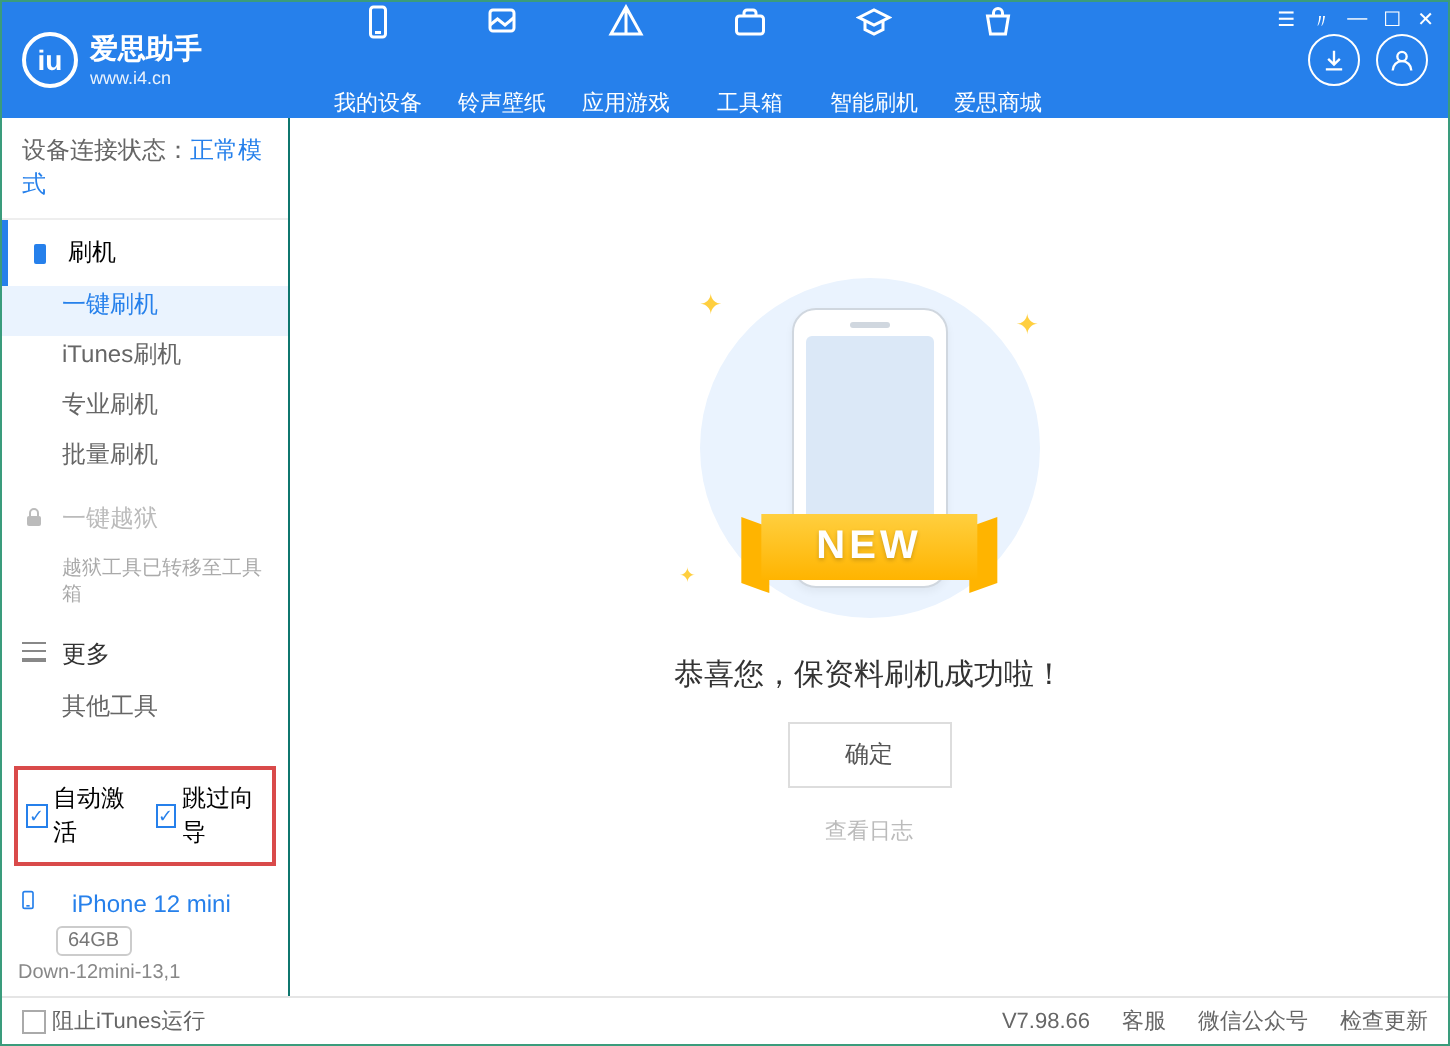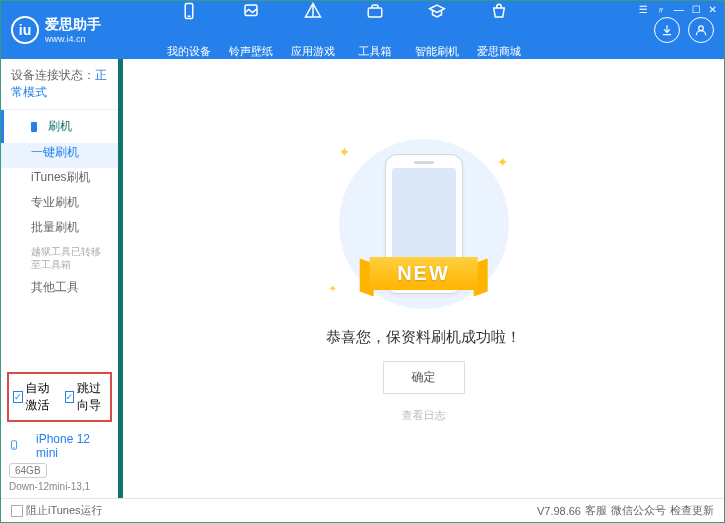--- a/index.html
+++ b/index.html
@@ -14,54 +14,54 @@
 .nav-item { width: 62px; display: flex; flex-direction: column; align-items: center; justify-content: space-between; cursor: pointer; font-size: 11px; gap: 3px; }
 .nav-item.active { background: #1a6fd8; }
 .nav-icon { width: 20px; height: 20px; display: flex; align-items: center; justify-content: center; }
 .nav-icon svg { width: 18px; height: 18px; fill: #fff; stroke: #fff; }
 .header-right { display: flex; align-items: center; gap: 8px; }
 .win-controls { position: absolute; top: 4px; right: 8px; display: flex; gap: 8px; font-size: 10px; color: #fff; }
 .win-controls span { cursor: pointer; }
 .circ-btn { width: 26px; height: 26px; border: 1.5px solid #fff; border-radius: 50%; display: flex; align-items: center; justify-content: center; cursor: pointer; }
 .circ-btn svg { width: 14px; height: 14px; fill: none; stroke: #fff; stroke-width: 2; }
 .body { display: flex; height: calc(100% - 58px - 24px); }
-.sidebar { width: 122px; border-right: 5px solid #0f766e; display: flex; flex-direction: column; font-size: 12px; }
+.sidebar { width: 144px; border-right: 1px solid #0f766e; display: flex; flex-direction: column; font-size: 12px; }
 .status-bar { padding: 8px 10px; color: #666; border-bottom: 1px solid #eee; }
 .status-bar .mode { color: #2680eb; }
 .side-scroll { flex: 1; overflow: hidden; }
 .side-head { display: flex; align-items: center; padding: 8px 10px; gap: 6px; color: #333; cursor: pointer; }
 .side-head .icon { width: 14px; height: 14px; }
-.side-head.active { border-left: 3px solid #2680eb; padding-left: 24px; color: #0f766e; }
+.side-head.active { border-left: 3px solid #2680eb; padding-left: 10px; color: #000000; }
 .side-sub { padding: 1px 10px 7px 30px; color: #666; cursor: pointer; }
 .side-sub.active { background: #eaf3fe; color: #2680eb; }
 .side-head.disabled, .side-sub.disabled { color: #bbb; }
 .side-note { font-size: 10px; color: #aaa; padding: 2px 10px 7px 30px; line-height: 1.3; }
 .checkbox-area { border: 2px solid #d94a4a; margin: 4px 6px; padding: 6px 4px; display: flex; gap: 10px; align-items: center; }
 .cb { display: flex; align-items: center; gap: 3px; cursor: pointer; }
 .cb-box { width: 12px; height: 12px; border: 1px solid #2680eb; display: flex; align-items: center; justify-content: center; color: #2680eb; font-size: 9px; }
 .device { padding: 6px 8px; }
 .device-name { color: #2680eb; font-size: 12px; display: flex; align-items: center; gap: 17px; }
-.device-badge { display: inline-block; border: 1px solid #ccc; border-radius: 3px; padding: 1px 5px; font-size: 10px; color: #777; margin-top: 3px; }
+.device-badge { display: inline-block; border: 1px solid #ccc; border-radius: 3px; padding: 1px 5px; font-size: 10px; color: #777; margin-top: 3px; margin-left: 19px; }
 .device-detail { font-size: 10px; color: #888; margin-top: 3px; }
 .main { flex: 1; display: flex; flex-direction: column; align-items: center; justify-content: center; gap: 14px; position: relative; }
 .illus { width: 230px; height: 180px; position: relative; display: flex; align-items: center; justify-content: center; }
 .illus-circle { width: 170px; height: 170px; background: #eaf3fe; border-radius: 50%; display: flex; align-items: center; justify-content: center; }
 .phone { width: 78px; height: 140px; background: #fff; border-radius: 12px; border: 1px solid #d0d7df; display: flex; flex-direction: column; align-items: center; padding: 6px; box-shadow: 0 2px 4px rgba(0,0,0,0.05); }
 .phone-screen { flex: 1; width: 100%; background: #dbe8f7; border-radius: 3px; margin: 4px 0; }
 .phone-btn { width: 10px; height: 10px; border: 1px solid #ccc; border-radius: 50%; }
 .new-banner { position: absolute; bottom: 24px; left: 50%; transform: translateX(-50%); }
 .new-ribbon { background: linear-gradient(#ffcf3f, #ffb400); padding: 5px 28px; font-weight: bold; font-size: 20px; color: #fff; letter-spacing: 2px; position: relative; text-shadow: 0 1px 2px rgba(0,0,0,0.2); }
 .new-ribbon:before, .new-ribbon:after { content: ""; position: absolute; top: 4px; width: 14px; height: 100%; background: #ffb400; z-index: -1; }
 .new-ribbon:before { left: -10px; transform: skewY(20deg); }
 .new-ribbon:after { right: -10px; transform: skewY(-20deg); }
 .sparkle { position: absolute; color: #ffcf3f; font-size: 14px; }
 .msg { font-size: 15px; color: #333; }
 .confirm-btn { border: 1px solid #ddd; background: #fff; padding: 7px 28px; cursor: pointer; font-size: 12px; color: #555; }
 .log-link { color: #bbb; font-size: 11px; cursor: pointer; }
-.footer { height: 24px; border-top: 1px solid #e5e5e5; display: flex; align-items: center; padding: 0 10px; font-size: 11px; color: #666; gap: 4px; }
+.footer { height: 24px; border-top: 1px solid #e5e5e5; display: flex; align-items: center; padding: 0 10px; font-size: 11px; color: #666; gap: 16px; }
 .footer .spacer { flex: 1; }
 .footer-item { cursor: pointer; }
 .cb-box.empty { border-color: #aaa; }
 .hamburger { width: 12px; height: 10px; display: flex; flex-direction: column; justify-content: space-between; }
 .hamburger span { height: 1.5px; background: #888; }
 .lock-icon svg { width: 12px; height: 12px; fill: #bbb; }
 .phone-icon svg { width: 12px; height: 14px; fill: #2680eb; }
 .dev-phone-icon svg { width: 10px; height: 14px; fill: none; stroke: #2680eb; stroke-width: 2; }
 </style>
 </head>
@@ -162,22 +162,39 @@
         <span class="icon phone-icon"><svg viewBox="0 0 24 24">
               <rect x="6" y="2" width="12" height="20" rx="2"></rect>
             </svg></span>
         <span>刷机</span>
       </div>
       <div class="side-sub active">一键刷机</div>
       <div class="side-sub">iTunes刷机</div>
       <div class="side-sub">专业刷机</div>
       <div class="side-sub">批量刷机</div>
 
+      <div class="side-head disabled">
+        <span class="icon lock-icon"><svg viewBox="0 0 24 24">
+              <rect x="5" y="10" width="14" height="10" rx="2"></rect>
+              <path d="M8 10 V7 a4 4 0 0 1 8 0 V10" fill="none" stroke="#bbb" stroke-width="2"></path>
+            </svg></span>
+        <span>一键越狱</span>
+      </div>
       <div class="side-note">越狱工具已转移至工具箱</div>
 
+      <div class="side-head">
+        <span class="icon">
+            <span class="hamburger">
+              <span></span>
+              <span></span>
+              <span></span>
+            </span>
+          </span>
+        <span>更多</span>
+      </div>
       <div class="side-sub">其他工具</div>
 
     </div>
 
     <div class="checkbox-area">
       <label class="cb">
         <span class="cb-box">✓</span>
         <span>自动激活</span>
       </label>
       <label class="cb">

